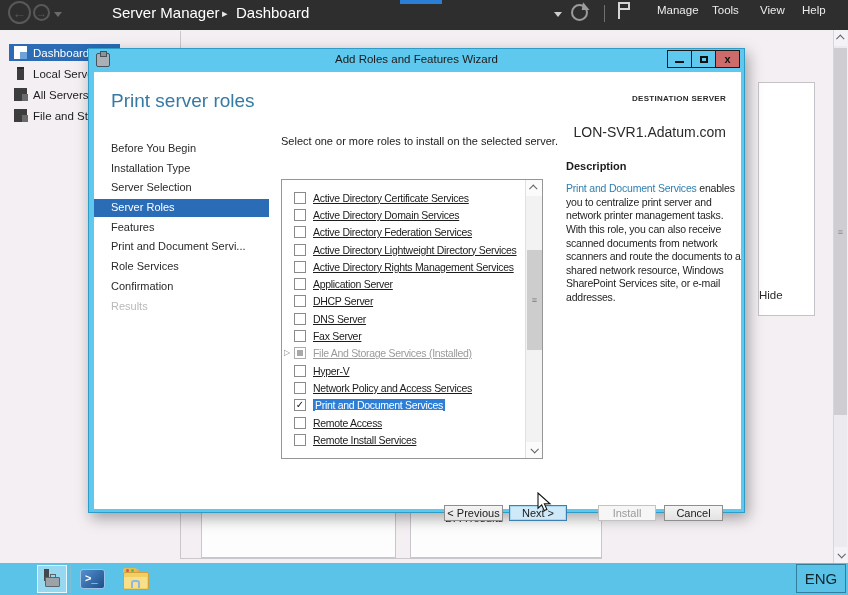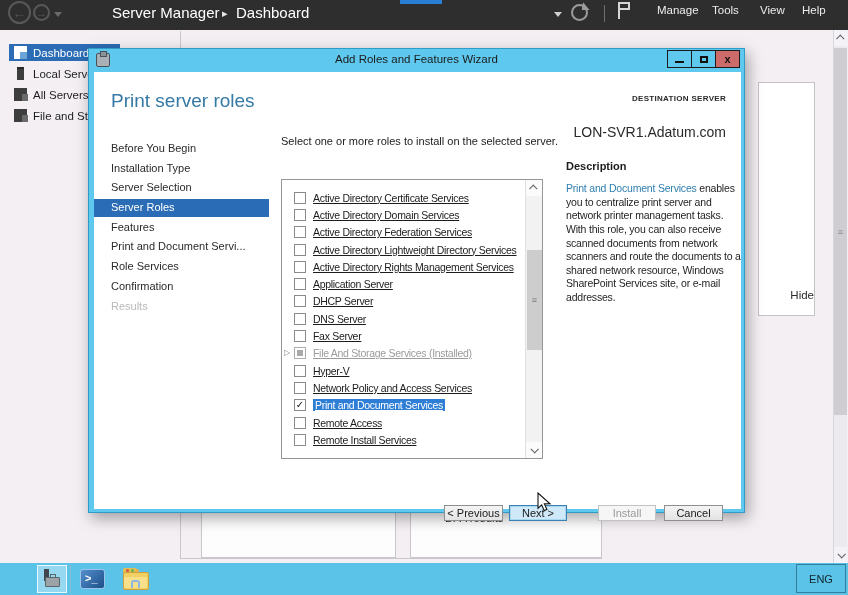--- a/index.html
+++ b/index.html
@@ -27,21 +27,21 @@
   .menu-item{position:absolute;top:4px;color:#ececec;font-size:11.5px;cursor:default;}
 
   
   .vline{position:absolute;left:180px;top:31px;width:1px;height:527px;background:#cac7cc;z-index:1;}
   .tile{position:absolute;top:470px;height:88px;background:#fdfdfe;border:1px solid #c9c6cc;z-index:1;}
   .tile1{left:201px;width:195px;}
   .tile2{left:410px;width:192px;}
   .tile-label{position:absolute;left:445px;top:512px;font-size:11.5px;color:#252525;z-index:1;}
   .hline{position:absolute;left:180px;top:558px;width:422px;height:1px;background:#c9c6cc;z-index:1;}
   .right-panel{position:absolute;left:758px;top:82px;width:57px;height:234px;background:#fff;border:1px solid #c5c2c8;z-index:1;}
-  .hide-btn{position:absolute;bottom:14px;width:100%;text-align:right;font-size:11.5px;color:#2a2a2a;}
+  .hide-btn{position:absolute;bottom:14px;width:100%;text-align:left;font-size:11.5px;color:#2a2a2a;}
 
   
   .main-scroll{position:absolute;left:833px;top:30px;width:14px;height:533px;background:#eceaef;border-left:1px solid #d8d5da;z-index:1;}
   .scroll-arrow{position:absolute;left:0;width:13px;height:16px;background:#f4f2f6;display:flex;align-items:center;justify-content:center;}
   .chev{width:6px;height:6px;border-left:1px solid #5f5f5f;border-top:1px solid #5f5f5f;}
   .chev-up{transform:rotate(45deg) translateY(1px);}
   .chev-down{transform:rotate(225deg) translateY(1px);}
   .main-thumb{position:absolute;left:0;top:18px;width:13px;height:367px;background:#cfcdd2;display:flex;align-items:center;justify-content:center;color:#8a8a8a;font-size:9px;}
 
   
@@ -63,21 +63,21 @@
   .sm-tower{position:absolute;left:0;top:0;width:5px;height:12px;background:#41474c;}
   .sm-case{position:absolute;left:1px;top:8px;width:15px;height:10px;background:#9ba3a9;border:1px solid #5d6468;border-radius:1px;}
   .sm-handle{position:absolute;left:6px;top:5px;width:6px;height:4px;border:1px solid #5d6468;border-bottom:none;}
   .ps-icon{position:absolute;left:80px;top:6px;width:25px;height:20px;border-radius:3px;background:linear-gradient(135deg,#5590cf,#1c4f87);border:1px solid #9cc3e8;color:#fff;font-size:11px;font-weight:bold;padding:2px 0 0 4px;}
   .fe-icon{position:absolute;left:123px;top:5px;width:26px;height:22px;}
   .fe-tab{position:absolute;left:0;top:0;width:14px;height:6px;background:#e3bd4e;border-radius:2px 2px 0 0;}
   .fe-dot{position:absolute;top:1px;width:3px;height:3px;border-radius:50%;}
   .fe-body{position:absolute;left:0;top:4px;width:26px;height:18px;background:#f2cf62;border:1px solid #cfa13b;border-radius:2px;}
   .fe-front{position:absolute;left:1px;top:9px;width:23px;height:11px;background:#f8df8a;border-radius:1px;}
   .fe-clip{position:absolute;left:8px;top:12px;width:9px;height:8px;border:2px solid #8db8e4;border-bottom:none;border-radius:3px 3px 0 0;}
-  .eng{position:absolute;left:796px;top:1px;width:50px;height:29px;border:1px solid rgba(16,70,95,.55);display:flex;align-items:center;justify-content:center;font-size:11px;color:#10262e;}
+  .eng{position:absolute;left:796px;top:1px;width:50px;height:29px;border:1px solid rgba(16,70,95,.55);display:flex;align-items:center;justify-content:center;font-size:15px;color:#10262e;}
 
   
   .wizard{position:absolute;left:88px;top:48px;width:657px;height:465px;background:#5fc8ee;border:1px solid #2d9cc7;box-shadow:3px 5px 14px rgba(0,0,0,.35);z-index:5;}
   .wz-titlebar{position:absolute;left:0;top:0;width:100%;height:23px;}
   .wz-title{position:absolute;width:100%;text-align:center;top:4px;font-size:11.5px;color:#1b1b1b;}
   .wz-icon{position:absolute;left:7px;top:4px;width:14px;height:14px;border:1px solid #47525a;background:#aab1b6;border-radius:2px;}
   .wz-icon::after{content:"";position:absolute;left:3px;top:-3px;width:5px;height:4px;border:1px solid #47525a;background:#8b9399;}
   .wz-controls{position:absolute;right:4px;top:1px;display:flex;}
   .wz-btnbox{width:25px;height:18px;border:1px solid #1a1a1a;margin-left:-1px;display:flex;align-items:center;justify-content:center;}
   .glyph-min{width:9px;height:2px;background:#111;margin-top:6px;}

